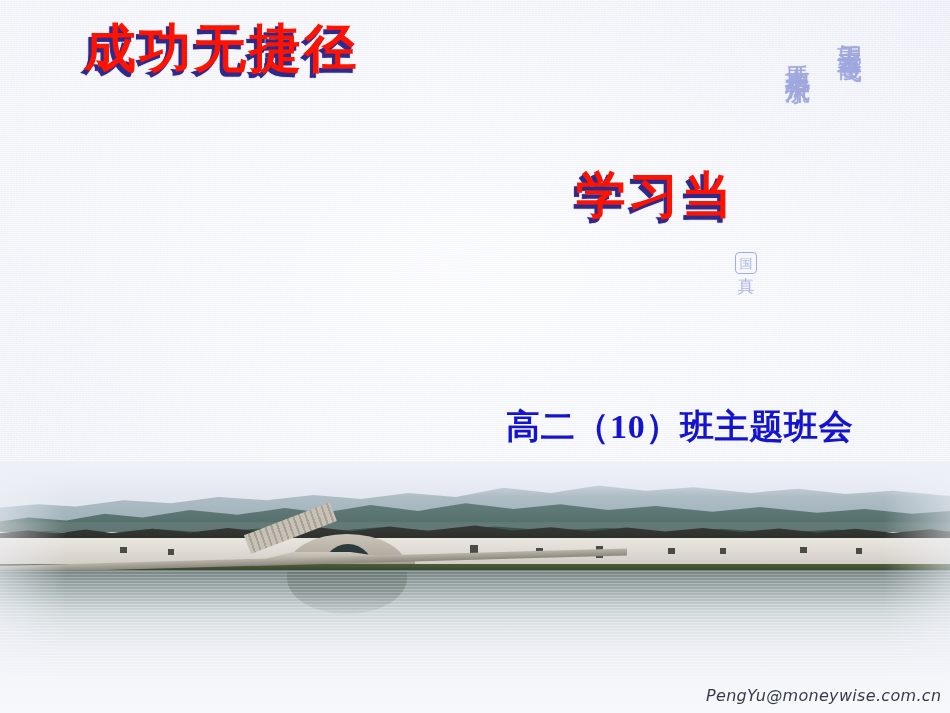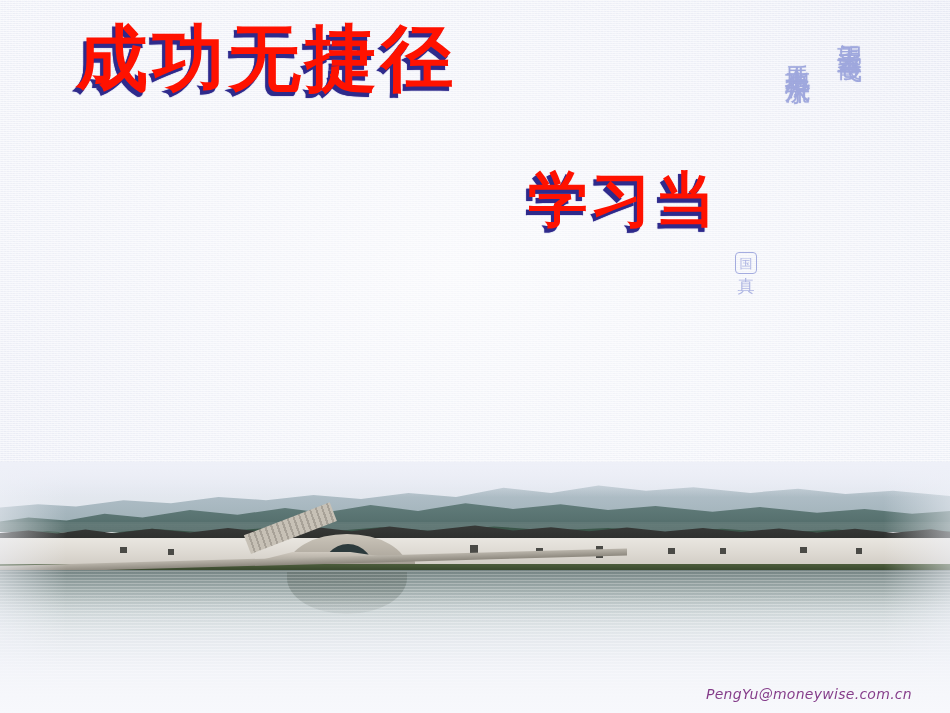--- a/index.html
+++ b/index.html
@@ -164,22 +164,22 @@
     font-family: "Liberation Sans", "DejaVu Sans", sans-serif;
     font-weight: bold;
     color: #ff1200;
     letter-spacing: .06em;
     white-space: nowrap;
     line-height: 1;
     text-shadow:
       -3px 4px 0 #2e2a8c,
       -3px 4px 1px #2e2a8c;
   }
-  #title-line1 { left: 76px;  top: 22px;  font-size: 72px; }
-  #title-line2 { left: 528px; top: 170px; font-size: 60px; }
+  #title-line1 { left: 84px;  top: 22px;  font-size: 52px; }
+  #title-line2 { left: 576px; top: 170px; font-size: 50px; }
   #title-line3 { left: 96px;  top: 325px; font-size: 72px; }
 
   
   #subtitle {
     position: absolute;
     left: 506px;
     top: 406px;
     width: 380px;
     font-family: "Liberation Serif", "DejaVu Serif", serif;
     font-weight: bold;
@@ -235,23 +235,23 @@
   }
   .sign-char { font-size: 17px; line-height: 1; }
 
   
   #watermark {
     position: absolute;
     left: 706px;
     top: 686px;
     font-family: "DejaVu Sans", "Liberation Sans", sans-serif;
     font-style: italic;
-    font-size: 14px;
+    font-size: 16px;
     letter-spacing: .02em;
-    color: #701a75;
+    color: #0f172a;
     opacity: .85;
     white-space: nowrap;
   }
 </style>
 </head>
 <body>
 
 <div id="slide">
 
   <div class="paper-base"></div>
@@ -309,16 +309,17 @@
   </div>
 
   <div class="calli-sign">
     <div class="seal-box">国</div>
     <div class="sign-char">真</div>
   </div>
 
   <div class="wordart" id="title-line1">成功无捷径</div>
   <div class="wordart" id="title-line2">学习当</div>
 
+  <div id="subtitle">高二（10）班主题班会</div>
 
   <div id="watermark">PengYu@moneywise.com.cn</div>
 
 </div>
 
 </body></html>

